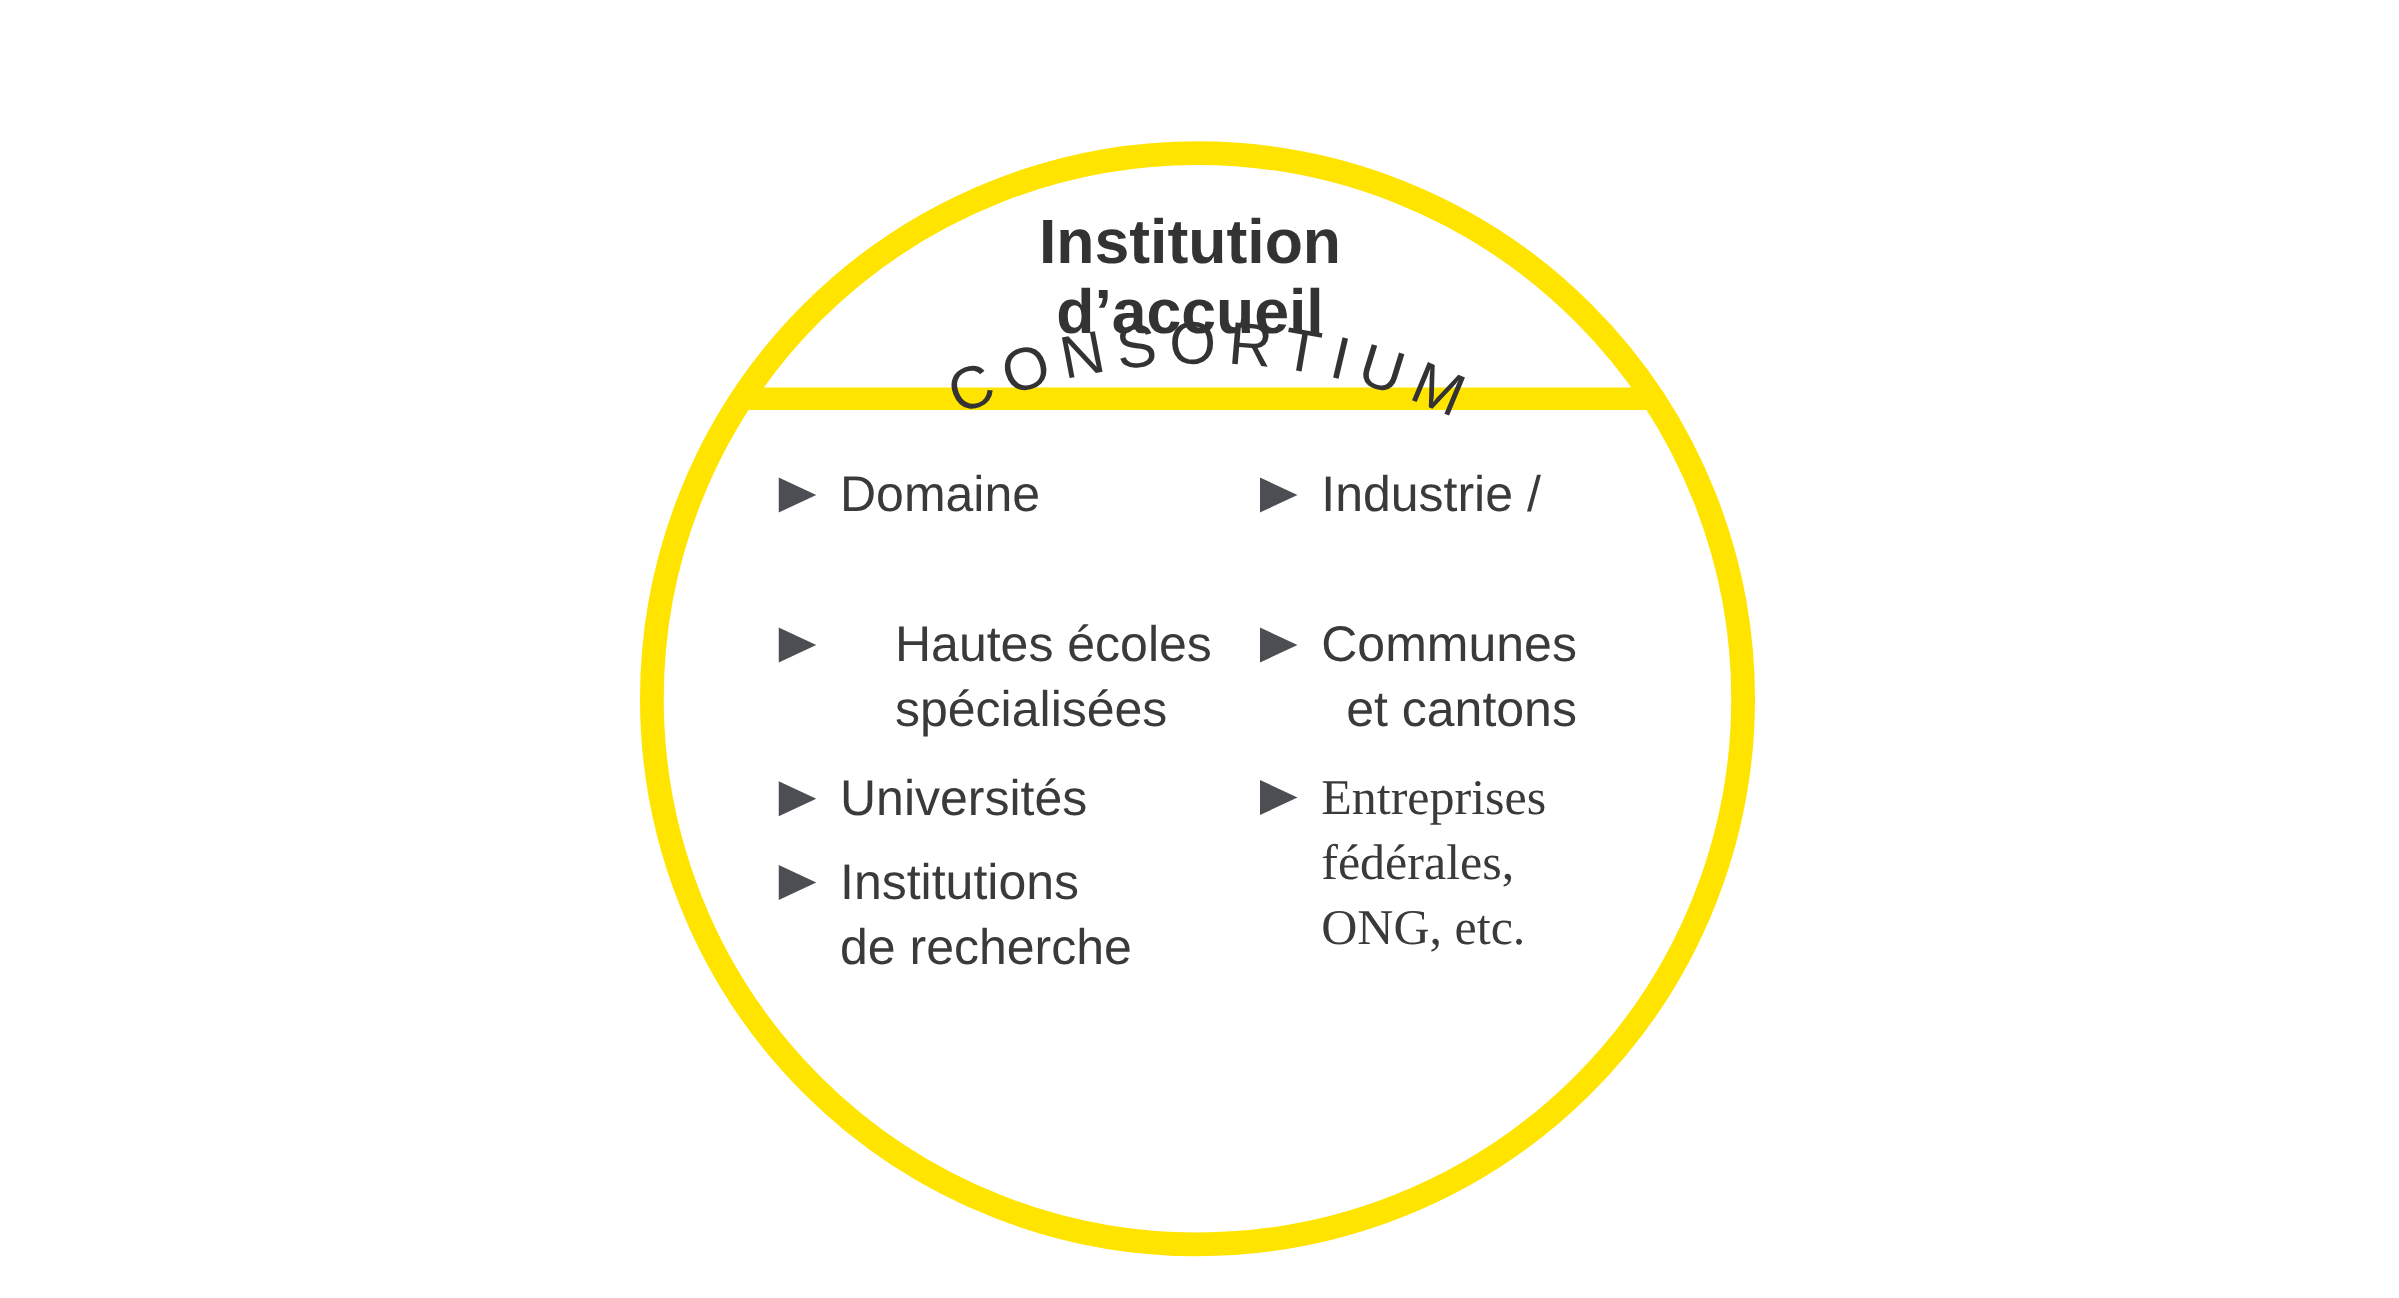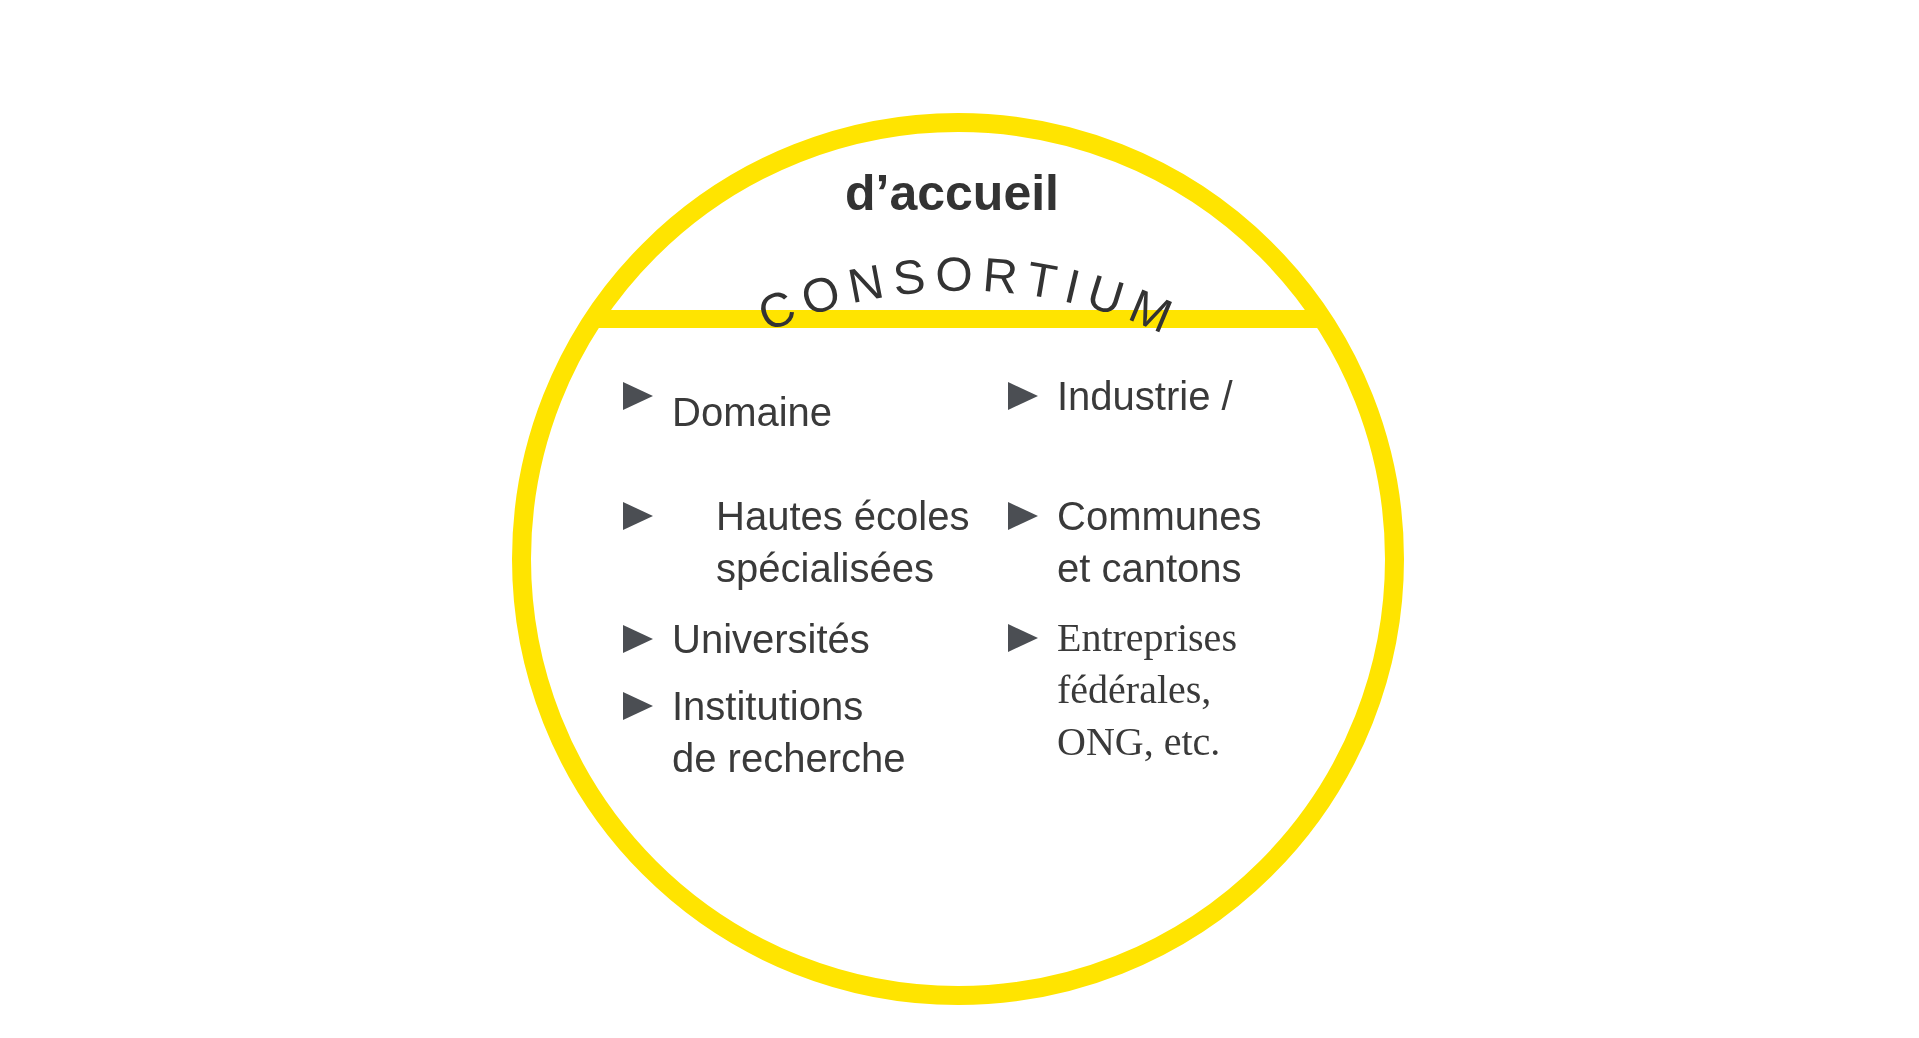--- a/index.html
+++ b/index.html
@@ -43,25 +43,26 @@
   <clipPath id="inner-clip">
       <circle cx="958" cy="559" r="430"></circle>
     </clipPath>
   <rect class="divider" x="500" y="310" width="920" height="18" clip-path="url(#inner-clip)"></rect>
   <text class="arc-title">
     <textPath href="#label-arc" startOffset="50.6%" text-anchor="middle">CONSORTIUM</textPath>
   </text>
 </svg>
 
 <div class="host-title">
+  <span>Institution</span>
   <span>d’accueil</span>
 </div>
 
 <div class="bullet" style="left:623px; top:382px;"></div>
-<div class="item" style="left:672px; top:370px;margin-top:16px;">
+<div class="item" style="left:672px; top:370px;">
   <div class="lines">
     <span>Domaine</span>
   </div>
 </div>
 
 <div class="bullet" style="left:623px; top:502px;"></div>
 <div class="item" style="left:672px; top:490px;margin-left:44px;">
   <div class="lines">
     <span>Hautes écoles</span>
     <span>spécialisées</span>
@@ -84,21 +85,21 @@
 </div>
 
 <div class="bullet" style="left:1008px; top:382px;"></div>
 <div class="item" style="left:1057px; top:370px;">
   <div class="lines">
     <span>Industrie /</span>
   </div>
 </div>
 
 <div class="bullet" style="left:1008px; top:502px;"></div>
-<div class="item" style="left:1057px; top:490px;">
+<div class="item" style="left:1057px; top:490px;text-align:right;">
   <div class="lines">
     <span>Communes</span>
     <span>et cantons</span>
   </div>
 </div>
 
 <div class="bullet" style="left:1008px; top:624px;"></div>
 <div class="item" style="left:1057px; top:612px;font-family:Liberation Serif, serif;">
   <div class="lines">
     <span>Entreprises</span>

